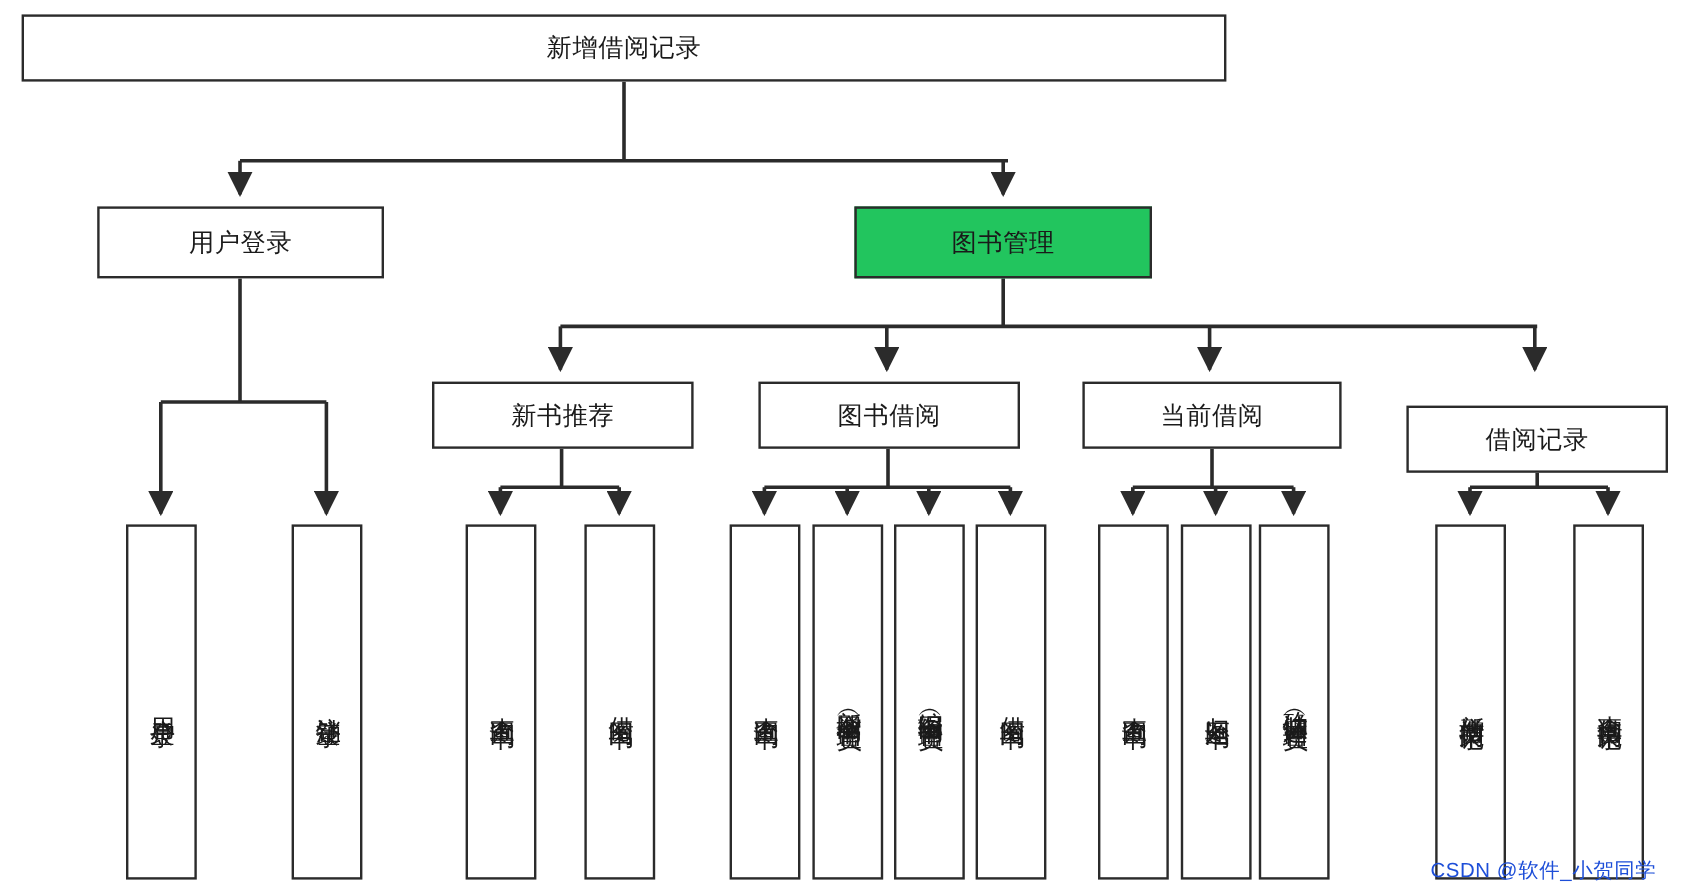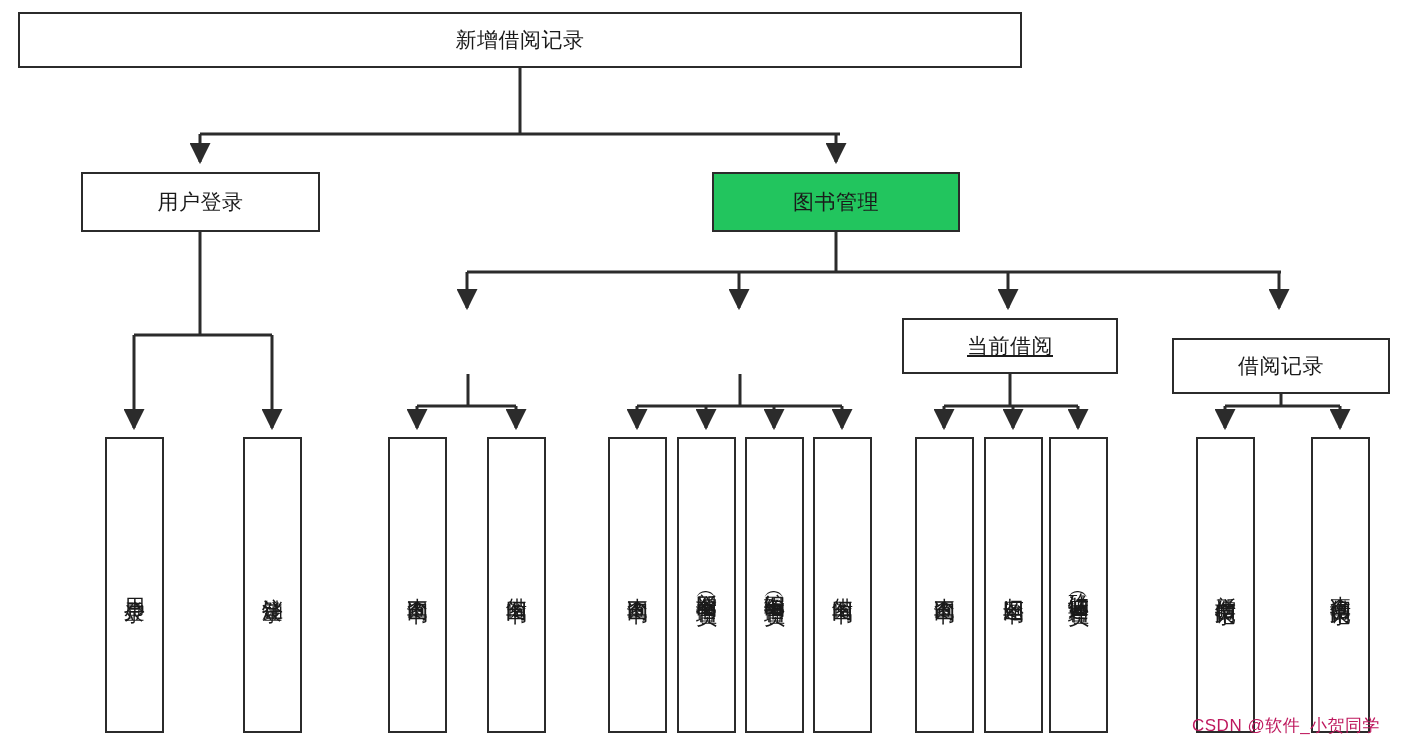--- a/index.html
+++ b/index.html
@@ -134,21 +134,27 @@
     <span>新增借阅记录</span>
   </div>
 
   <div class="node h" style="left: 81px; top: 172px; width: 239px; height: 60px; border-color: rgb(43, 43, 43); background: rgb(255, 255, 255); color: rgb(26, 26, 26);">
     <span>用户登录</span>
   </div>
   <div class="node h" style="left: 712px; top: 172px; width: 248px; height: 60px; border-color: rgb(43, 43, 43); background: #22c55e; color: rgb(26, 26, 26);">
     <span>图书管理</span>
   </div>
 
-  <div class="node h" style="left: 902px; top: 318px; width: 216px; height: 56px; border-color: rgb(43, 43, 43); background: rgb(255, 255, 255); color: rgb(26, 26, 26); text-decoration: underline;">
+  <div class="node h" style="left: 360px; top: 318px; width: 218px; height: 56px; border-color: rgb(43, 43, 43); background: rgb(255, 255, 255); color: rgb(26, 26, 26);">
+    <span>新书推荐</span>
+  </div>
+  <div class="node h" style="left: 632px; top: 318px; width: 218px; height: 56px; border-color: rgb(43, 43, 43); background: rgb(255, 255, 255); color: rgb(26, 26, 26);">
+    <span>图书借阅</span>
+  </div>
+  <div class="node h" style="left: 902px; top: 318px; width: 216px; height: 56px; border-color: rgb(43, 43, 43); background: rgb(255, 255, 255); color: rgb(26, 26, 26);">
     <span>当前借阅</span>
   </div>
   <div class="node h" style="left: 1172px; top: 318px; width: 218px; height: 56px; border-color: rgb(43, 43, 43); background: rgb(255, 255, 255); color: rgb(26, 26, 26); margin-top: 20px;">
     <span>借阅记录</span>
   </div>
 
   <div class="node v" style="left: 105px; top: 437px; width: 59px; height: 296px; border-color: rgb(43, 43, 43); background: rgb(255, 255, 255); color: rgb(26, 26, 26);">
     <span class="vtext">用户登录</span>
   </div>
   <div class="node v" style="left: 243px; top: 437px; width: 59px; height: 296px; border-color: rgb(43, 43, 43); background: rgb(255, 255, 255); color: rgb(26, 26, 26);">
@@ -181,14 +187,14 @@
   <div class="node v" style="left: 1049px; top: 437px; width: 59px; height: 296px; border-color: rgb(43, 43, 43); background: rgb(255, 255, 255); color: rgb(26, 26, 26);">
     <span class="vtext">确认归还（管理员）</span>
   </div>
   <div class="node v" style="left: 1196px; top: 437px; width: 59px; height: 296px; border-color: rgb(43, 43, 43); background: rgb(255, 255, 255); color: rgb(26, 26, 26);">
     <span class="vtext">新增借阅记录</span>
   </div>
   <div class="node v" style="left: 1311px; top: 437px; width: 59px; height: 296px; border-color: rgb(43, 43, 43); background: rgb(255, 255, 255); color: rgb(26, 26, 26);">
     <span class="vtext">查询借阅记录</span>
   </div>
 
-  <div id="watermark" style="color: #be185d;">CSDN @软件_小贺同学</div>
+  <div id="watermark" style="color: #1d4ed8;">CSDN @软件_小贺同学</div>
 </div>
 
 </body></html>

